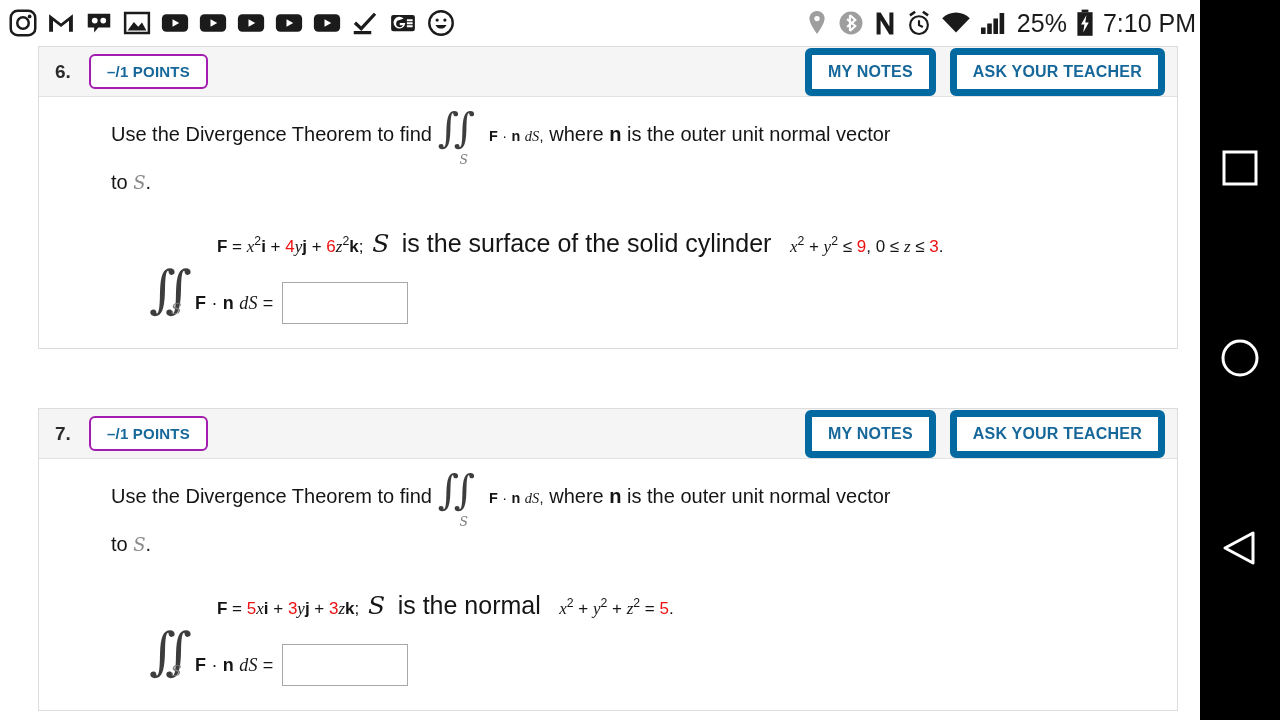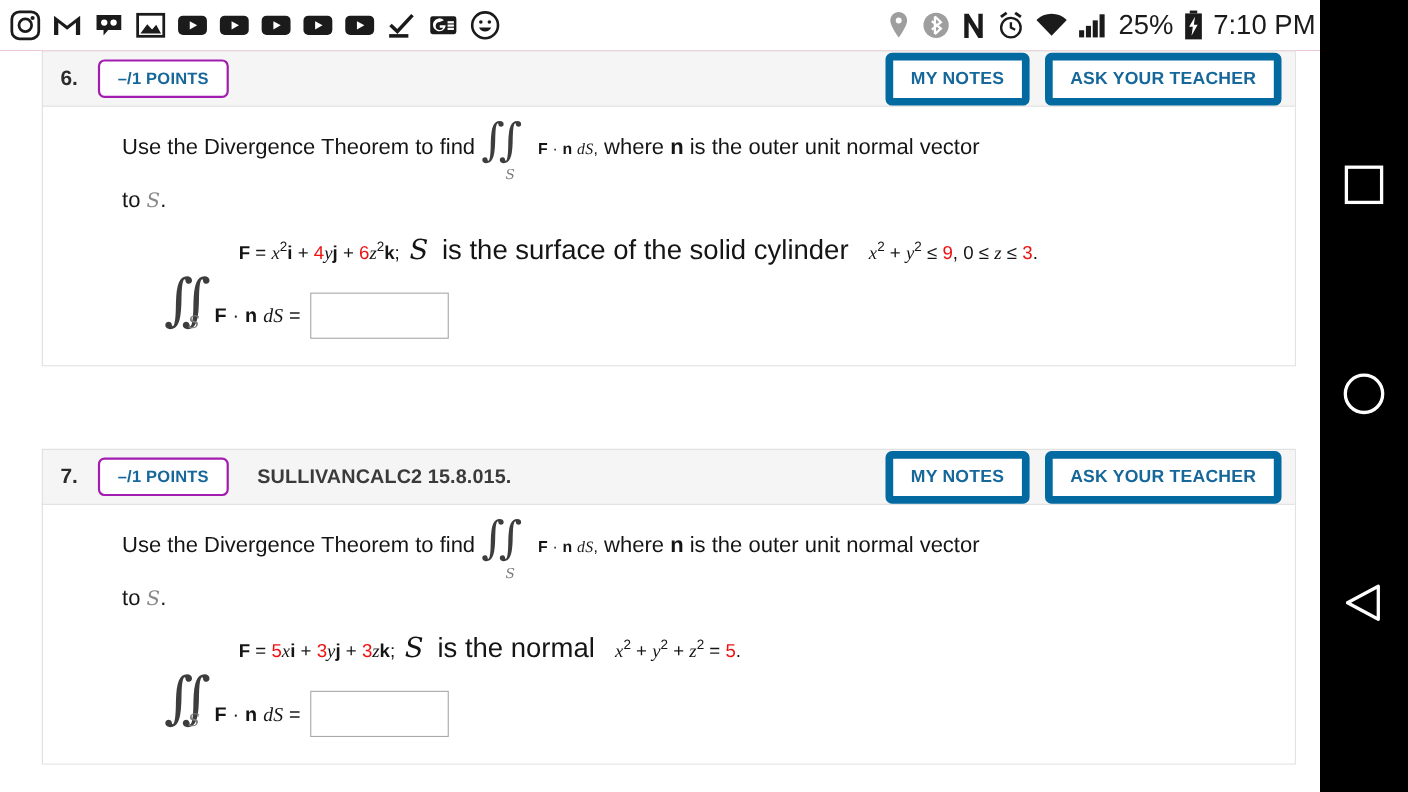--- a/index.html
+++ b/index.html
@@ -9,21 +9,21 @@
     height: 720px;
     overflow: hidden;
     background: #ffffff;
     font-family: "Liberation Sans", sans-serif;
   }
 
   #screen {
     position: relative;
     width: 1280px;
     height: 720px;
-    background: #be185d;
+    background: #22c55e;
   }
 
   
   #status-bar {
     position: absolute;
     left: 0; top: 0;
     width: 1280px;
     height: 46px;
     background: #ffffff;
     display: flex;
@@ -211,21 +211,21 @@
   .mathinline {
     font-size: .72em;
     color: #151515;
     letter-spacing: .2px;
   }
   .mathinline i { font-family: Liberation Serif, serif; font-style: italic; }
 
   
   .formula-row {
     padding-left: 178px;
-    margin-top: 4px;
+    margin-top: 20px;
     white-space: nowrap;
     line-height: 34px;
   }
   .fsmall {
     font-size: 17px;
     color: #151515;
     font-family: "Liberation Sans", sans-serif;
   }
   .fsmall .var { font-family: "Liberation Serif", serif; font-style: italic; }
   .fsmall .bold { font-weight: bold; }
@@ -442,21 +442,20 @@
           <input class="ans-input" type="text" placeholder="" style="">
         </div>
 
       </div>
     </div>
 
     <div class="problem-card" id="card-7">
       <div class="card-header">
         <span class="prob-num">7.</span>
         <span class="points-badge">–/1 POINTS</span>
-        <span class="prob-code">SULLIVANCALC2 15.8.015.</span>
         <div class="header-actions">
           <button class="hdr-btn">MY NOTES</button>
           <button class="hdr-btn">ASK YOUR TEACHER</button>
         </div>
       </div>
 
       <div class="card-body">
 
         <div class="qline">
           <span>Use the Divergence Theorem to find</span>

